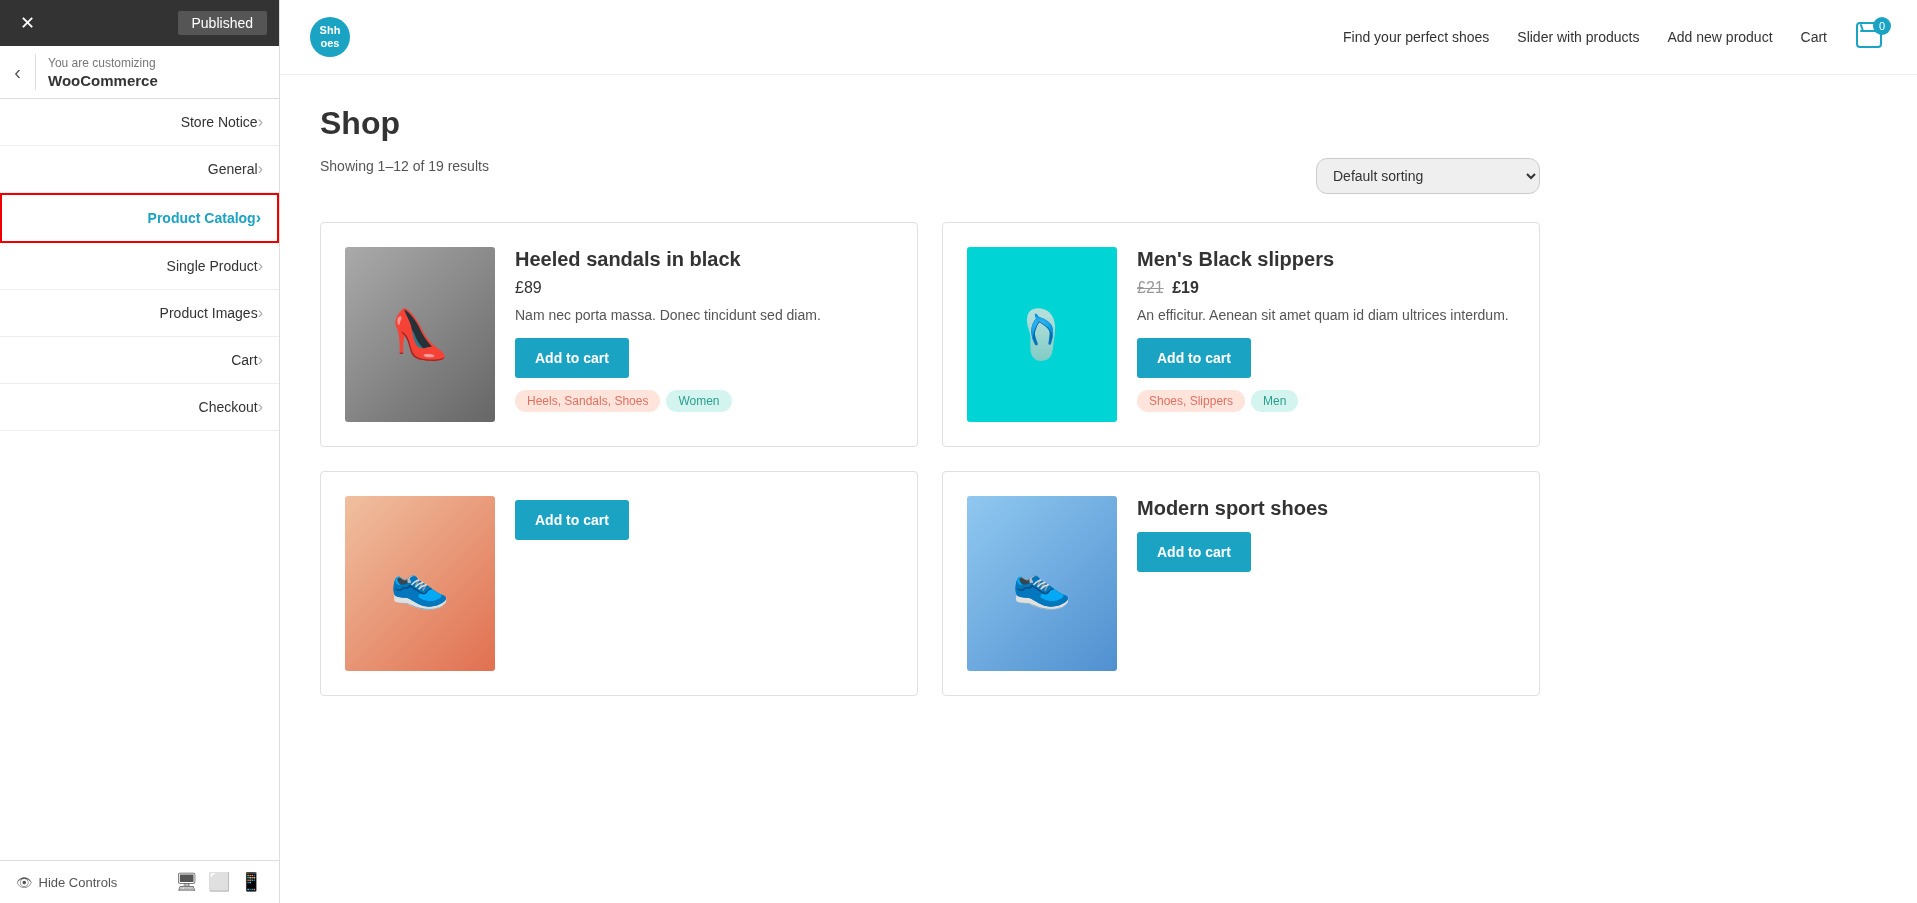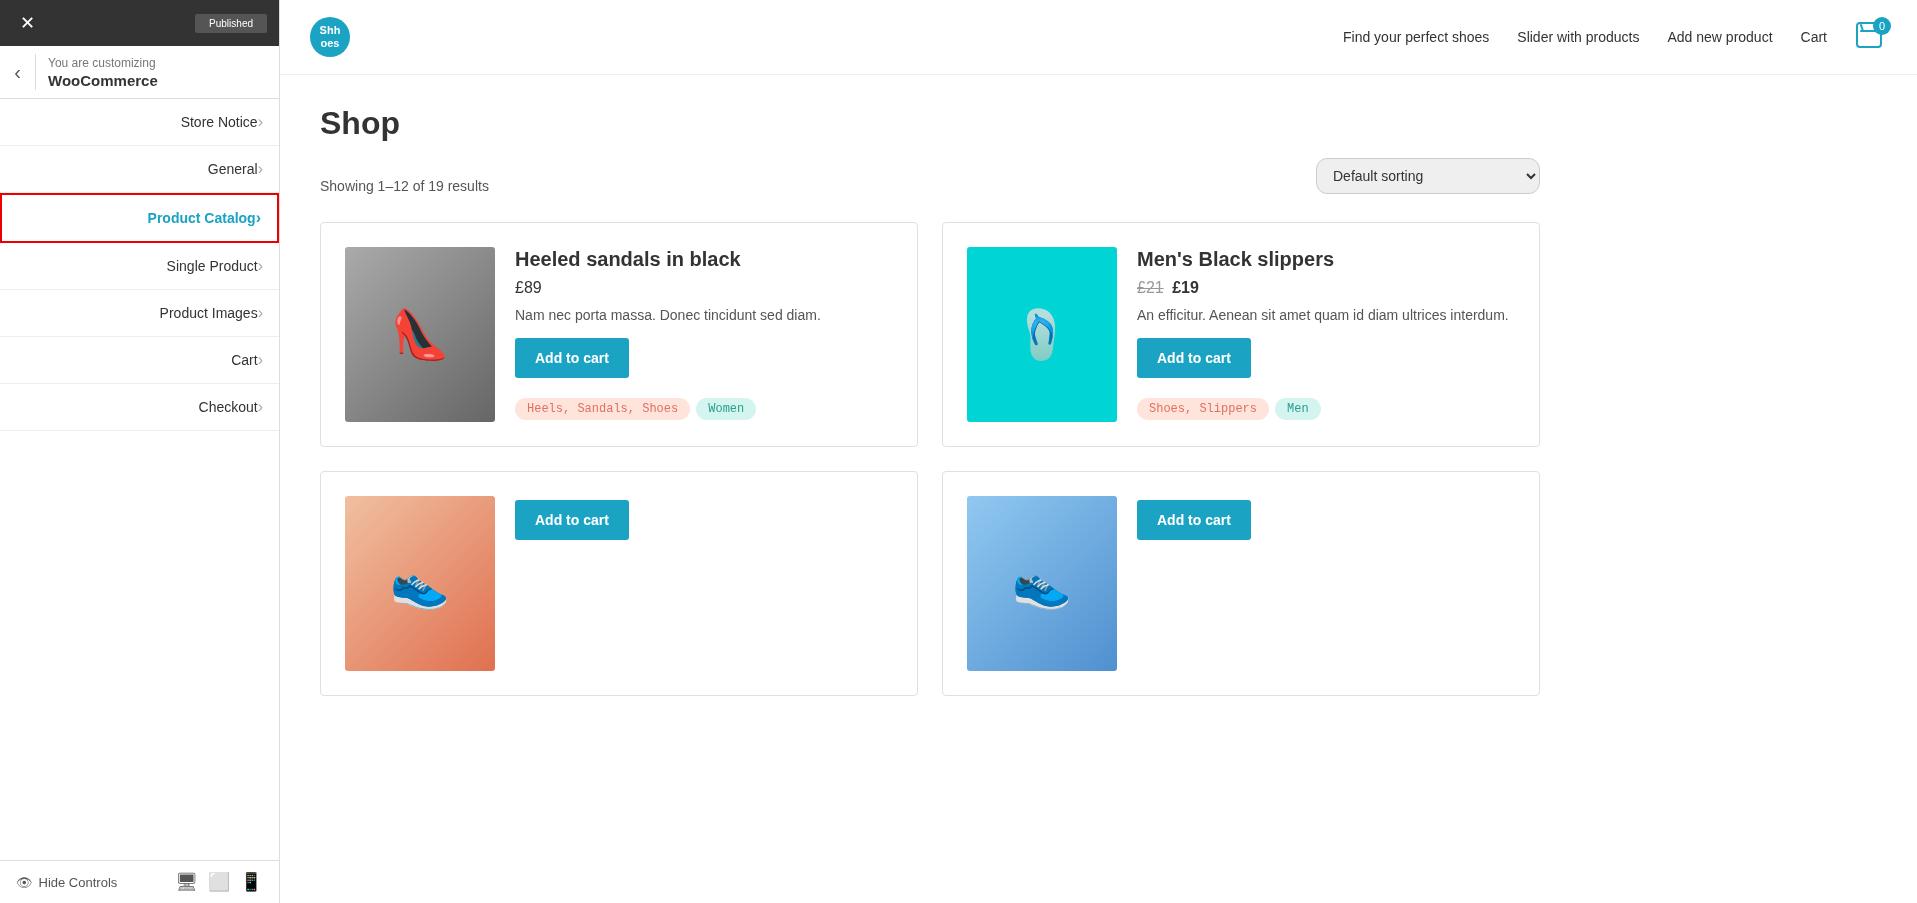--- a/index.html
+++ b/index.html
@@ -29,21 +29,21 @@
       font-size: 18px;
       cursor: pointer;
       background: none;
       border: none;
       padding: 4px 8px;
     }
     #sidebar-header .published-badge {
       background: #555;
       color: #fff;
       padding: 4px 14px;
-      font-size: 10px;
+      font-size: 14px;
       border-radius: 2px;
     }
     #sidebar-back-btn {
       width: 36px;
       height: 36px;
       display: flex;
       align-items: center;
       justify-content: center;
       cursor: pointer;
       color: #555;
@@ -201,21 +201,21 @@
       max-width: 1300px;
     }
     .shop-title {
       font-size: 32px;
       font-weight: 700;
       color: #333;
       margin-bottom: 16px;
     }
     .shop-meta-row {
       display: flex;
-      align-items: flex-end;
+      align-items: flex-start;
       justify-content: space-between;
       margin-bottom: 28px;
       gap: 40px;
     }
     .shop-count {
       font-size: 14px;
       color: #555;
     }
     .sort-select {
       padding: 8px 36px 8px 12px;
@@ -288,22 +288,21 @@
       font-size: 14px;
       cursor: pointer;
       font-weight: 600;
       align-self: flex-start;
       margin-top: 4px;
     }
     .product-tags {
       display: flex;
       flex-wrap: wrap;
       gap: 6px;
-      margin-top: 12px;
-      font-family: Liberation Mono, monospace;
+      margin-top: 4px;
     }
     .tag {
       padding: 4px 12px;
       border-radius: 20px;
       font-size: 12px;
       cursor: pointer;
     }
     .tag-coral {
       background: #ffe4dc;
       color: #e07060;
@@ -448,20 +447,21 @@
 
       <button class="add-to-cart-btn">Add to cart</button>
 
     </div>
   </div>
         <div class="product-card">
     <div class="product-img-placeholder" style="background:linear-gradient(135deg, #90c8f0 0%, #5090d0 100%);display:flex;align-items:center;justify-content:center;font-size:48px;">
       👟
     </div>
     <div class="product-info">
+      <div class="product-name">Modern sport shoes</div>
 
       <button class="add-to-cart-btn">Add to cart</button>
 
     </div>
   </div>
       </div>
   </div>
 </div>
 
 </body></html>

